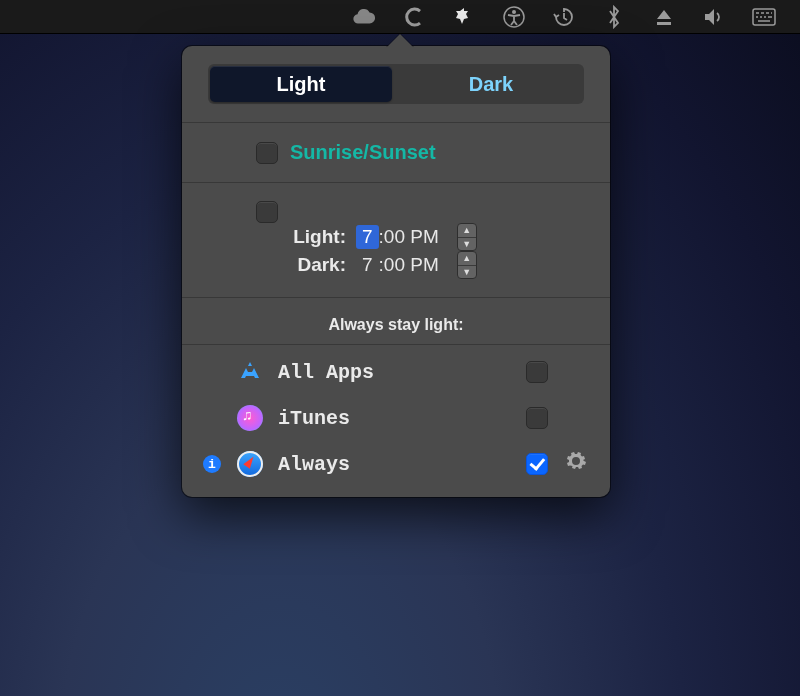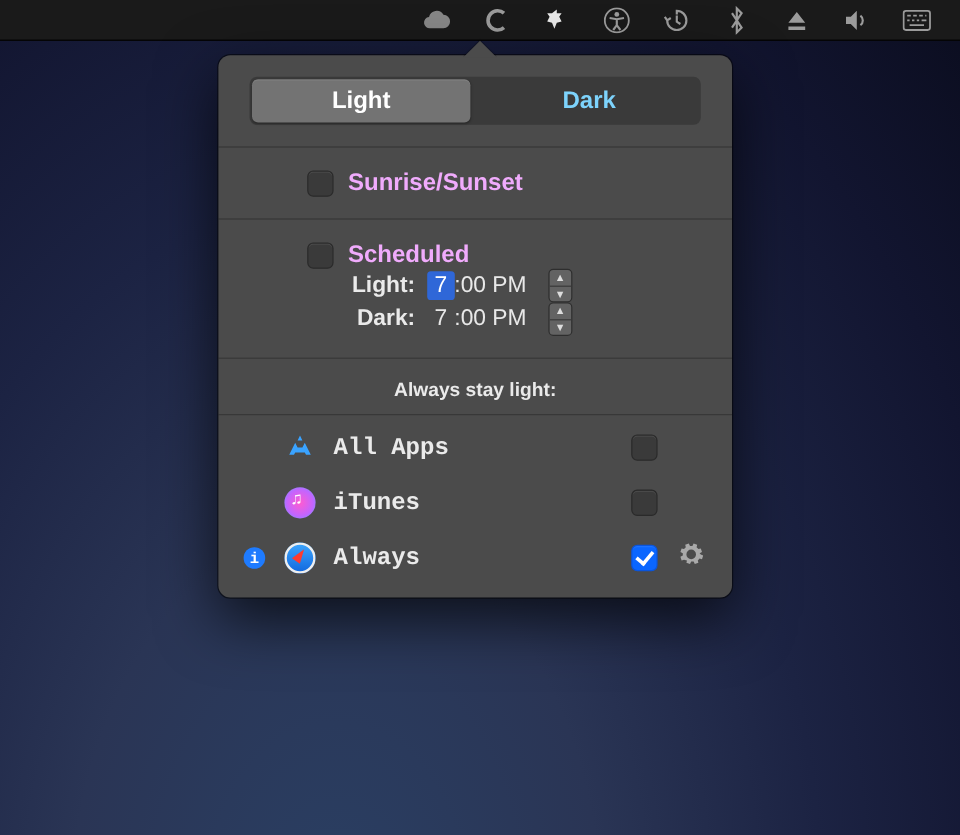--- a/index.html
+++ b/index.html
@@ -85,21 +85,21 @@
     border: none;
     background: transparent;
     color: #7dd3fc;
     font-size: 20px;
     font-weight: 600;
     height: 36px;
     border-radius: 5px;
     cursor: pointer;
   }
   .segmented button.selected {
-    background: #737373;
+    background: #0f172a;
     color: #fff;
     box-shadow: inset 0 1px 0 rgba(255,255,255,.1), 0 1px 2px rgba(0,0,0,.3);
   }
 
   
   .checkbox {
     width: 22px; height: 22px;
     border-radius: 5px;
     background: #3a3a3a;
     border: 1px solid #2a2a2a;
@@ -120,21 +120,21 @@
     border-width: 0 3px 3px 0;
     transform: rotate(40deg) translate(-1px,-1px);
   }
 
   .opt-row {
     display: flex;
     align-items: center;
     gap: 12px;
     font-size: 20px;
     font-weight: 600;
-    color: #f0abfc;
+    color: #14b8a6;
   }
   .opt-row.indent { padding-left: 48px; }
 
   .schedule-block { padding-top: 0; }
   .sched-row {
     display: flex;
     align-items: center;
     padding-left: 74px;
     gap: 10px;
     font-size: 19px;
@@ -312,21 +312,20 @@
         <span class="checkbox"></span>
         <span>Sunrise/Sunset</span>
       </div>
     </div>
 
     <div class="divider"></div>
 
     <div class="section schedule-block" style="padding-top:18px;">
       <div class="opt-row indent">
         <span class="checkbox"></span>
-        <span>Scheduled</span>
       </div>
 
       <div class="sched-row">
         <span class="sched-label">Light:</span>
         <span class="time-field">
           <span class="hour sel">7</span>
             <span>:00 PM</span>
         </span>
         <span class="stepper">
           <div>▲</div>

